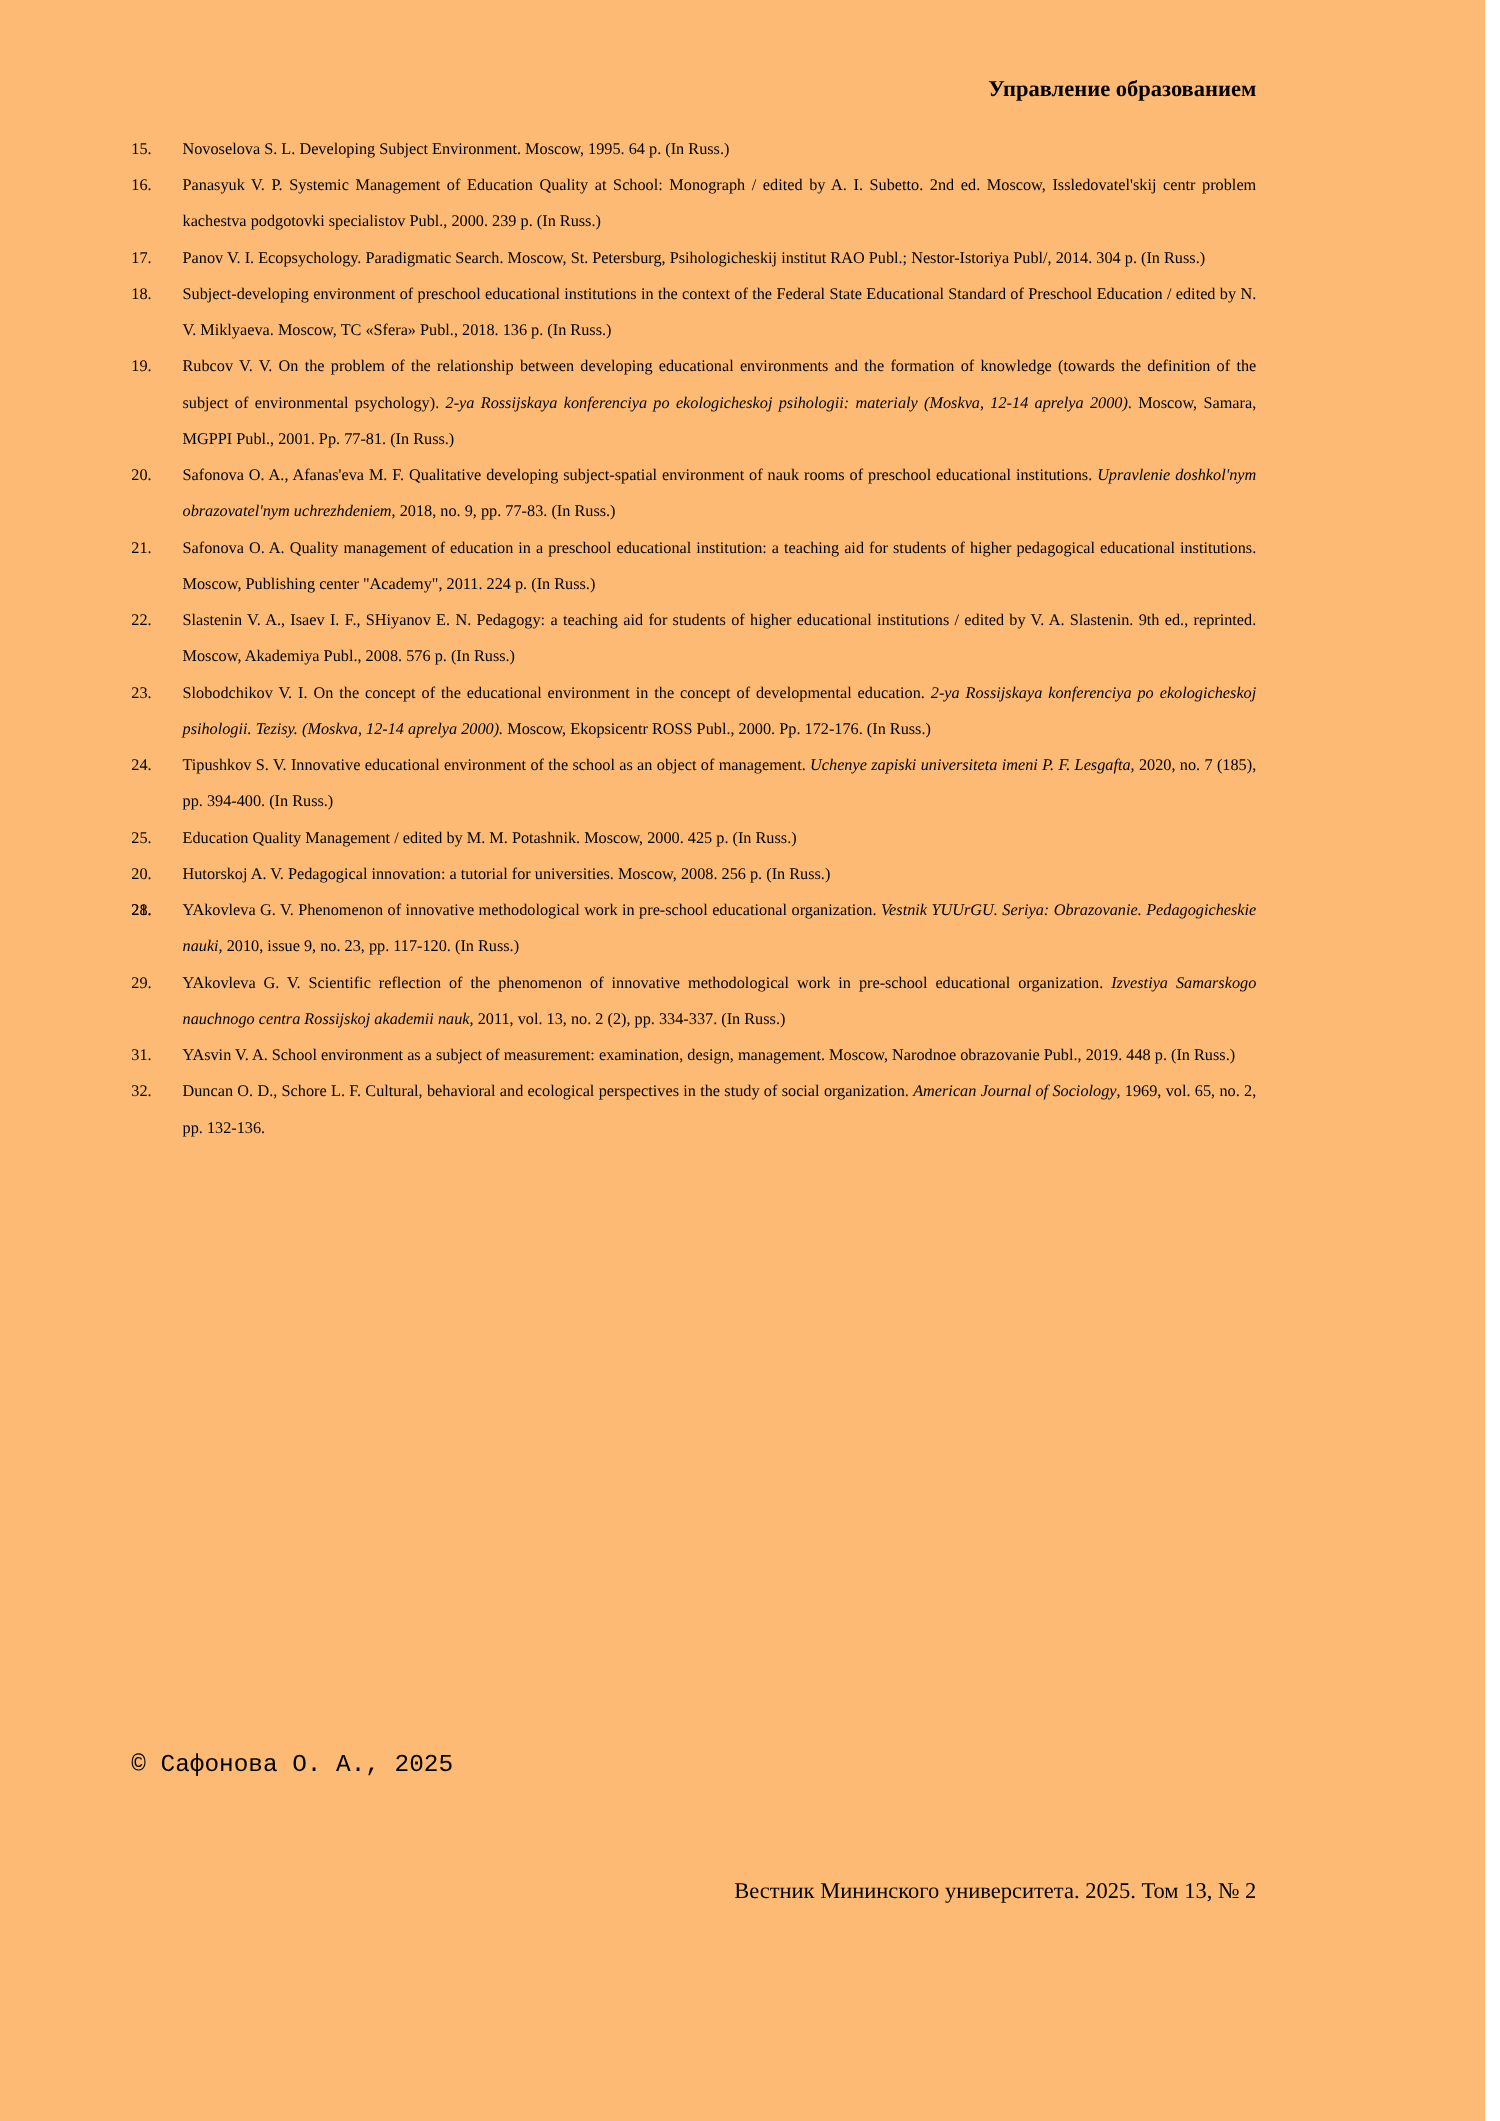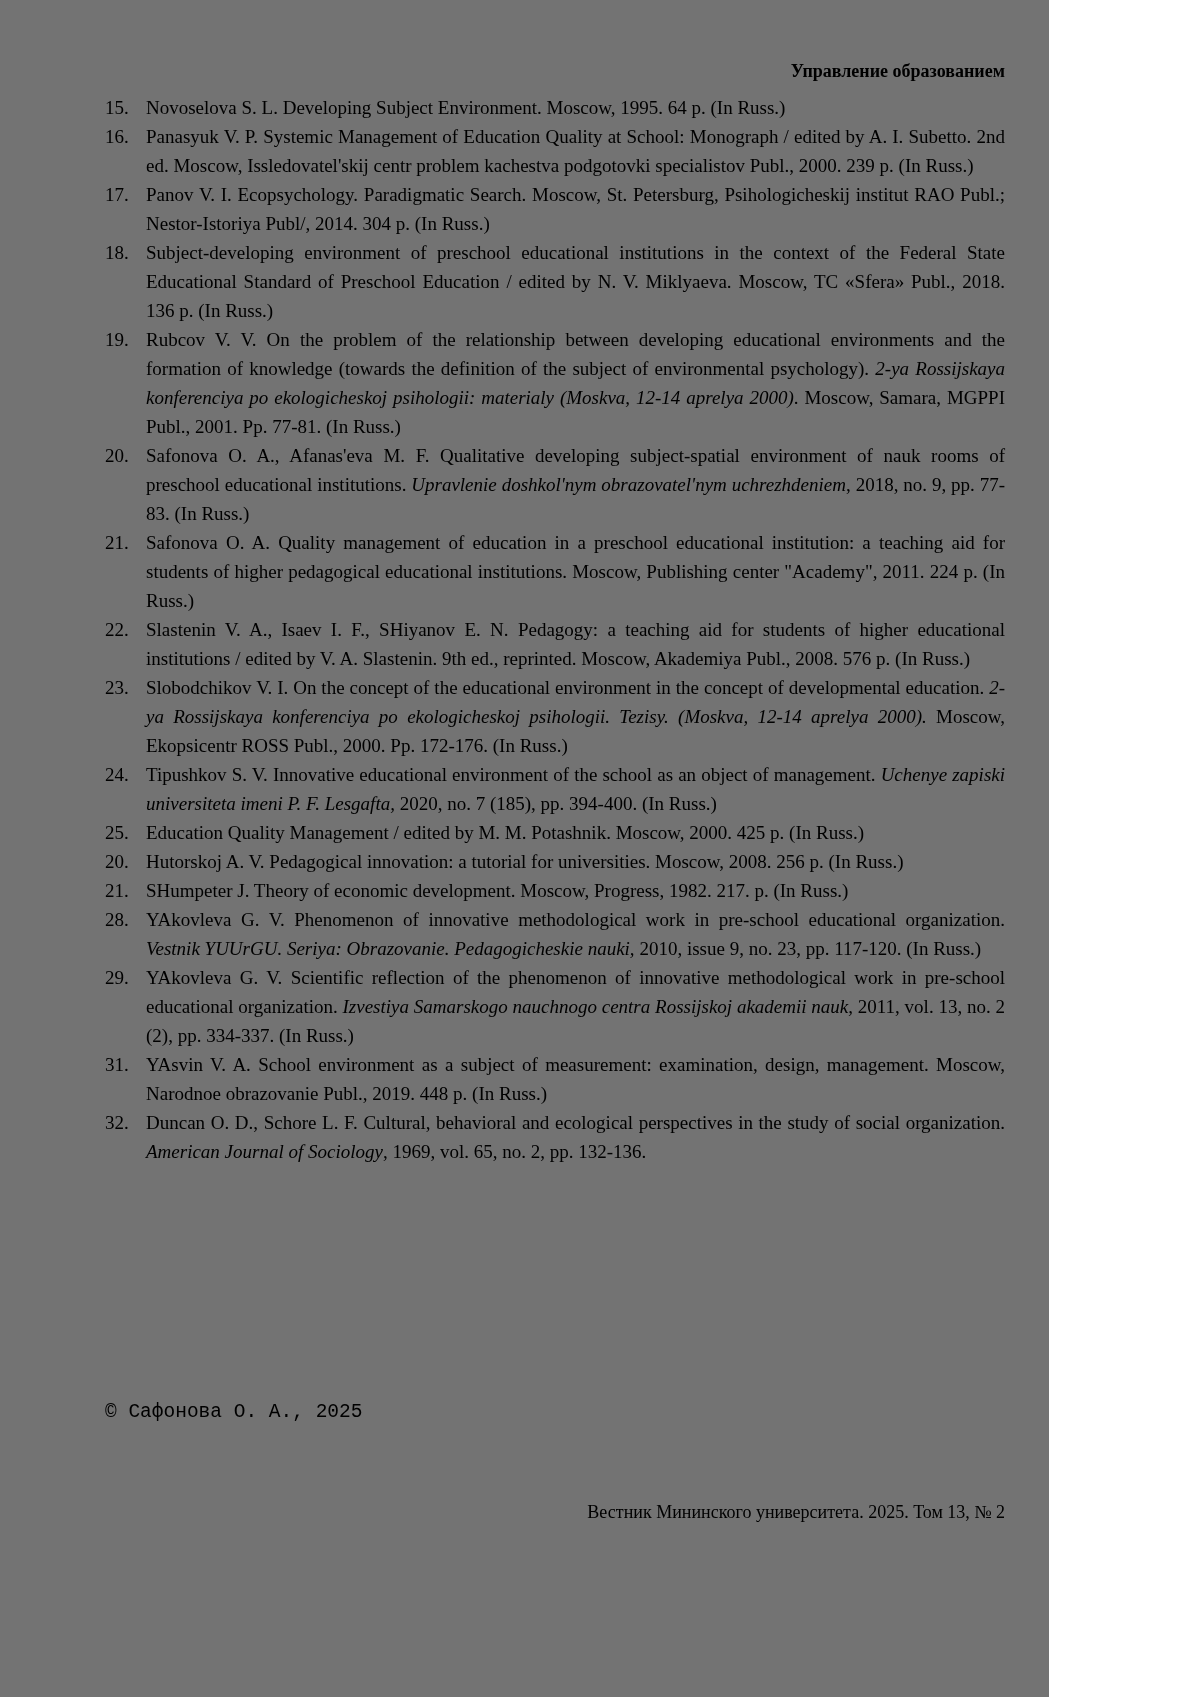--- a/index.html
+++ b/index.html
@@ -2,43 +2,43 @@
 <html><head>
 <meta charset="utf-8">
 <style>
   html, body {
     margin: 0;
     padding: 0;
     background: #ffffff;
   }
   .page {
     position: relative;
-    width: 1049px;
+    width: 1188px;
     height: 1697px;
-    background: #737373;
+    background: #fdba74;
     color: #000000;
     font-family: "Liberation Serif", "DejaVu Serif", serif;
     overflow: hidden;
   }
   .content {
     position: absolute;
     left: 105px;
     top: 0;
     width: 900px;
   }
   .running-head {
     padding-top: 60px;
     text-align: right;
     font-weight: bold;
     font-size: 18px;
     line-height: 22px;
   }
   .ref-list {
-    margin-top: 11px;
-    font-size: 19px;
+    margin-top: 22px;
+    font-size: 13px;
     line-height: 29px;
   }
   .ref-item {
     position: relative;
     padding-left: 41px;
     text-align: justify;
   }
   .ref-num {
     position: absolute;
     left: 0;
@@ -79,21 +79,21 @@
         <div class="ref-item"><span class="ref-num">17.</span><span><span>Panov V. I. Ecopsychology. Paradigmatic Search. Moscow, St. Petersburg, Psihologicheskij institut RAO Publ.; Nestor-Istoriya Publ/, 2014. 304 p. (In Russ.)</span></span></div>
         <div class="ref-item"><span class="ref-num">18.</span><span><span>Subject-developing environment of preschool educational institutions in the context of the Federal State Educational Standard of Preschool Education / edited by N. V. Miklyaeva. Moscow, TC «Sfera» Publ., 2018. 136 p. (In Russ.)</span></span></div>
         <div class="ref-item"><span class="ref-num">19.</span><span><span>Rubcov V. V. On the problem of the relationship between developing educational environments and the formation of knowledge (towards the definition of the subject of environmental psychology). </span><span class="italic">2-ya Rossijskaya konferenciya po ekologicheskoj psihologii: materialy (Moskva, 12-14 aprelya 2000)</span><span>. Moscow, Samara, MGPPI Publ., 2001. Pp. 77-81. (In Russ.)</span></span></div>
         <div class="ref-item"><span class="ref-num">20.</span><span><span>Safonova O. A., Afanas'eva M. F. Qualitative developing subject-spatial environment of nauk rooms of preschool educational institutions. </span><span class="italic">Upravlenie doshkol'nym obrazovatel'nym uchrezhdeniem</span><span>, 2018, no. 9, pp. 77-83. (In Russ.)</span></span></div>
         <div class="ref-item"><span class="ref-num">21.</span><span><span>Safonova O. A. Quality management of education in a preschool educational institution: a teaching aid for students of higher pedagogical educational institutions. Moscow, Publishing center "Academy", 2011. 224 p. (In Russ.)</span></span></div>
         <div class="ref-item"><span class="ref-num">22.</span><span><span>Slastenin V. A., Isaev I. F., SHiyanov E. N. Pedagogy: a teaching aid for students of higher educational institutions / edited by V. A. Slastenin. 9th ed., reprinted. Moscow, Akademiya Publ., 2008. 576 p. (In Russ.)</span></span></div>
         <div class="ref-item"><span class="ref-num">23.</span><span><span>Slobodchikov V. I. On the concept of the educational environment in the concept of developmental education. </span><span class="italic">2-ya Rossijskaya konferenciya po ekologicheskoj psihologii. Tezisy. (Moskva, 12-14 aprelya 2000).</span><span> Moscow, Ekopsicentr ROSS Publ., 2000. Pp. 172-176. (In Russ.)</span></span></div>
         <div class="ref-item"><span class="ref-num">24.</span><span><span>Tipushkov S. V. Innovative educational environment of the school as an object of management. </span><span class="italic">Uchenye zapiski universiteta imeni P. F. Lesgafta,</span><span> 2020, no. 7 (185), pp. 394-400. (In Russ.)</span></span></div>
         <div class="ref-item"><span class="ref-num">25.</span><span><span>Education Quality Management / edited by M. M. Potashnik. Moscow, 2000. 425 p. (In Russ.)</span></span></div>
         <div class="ref-item"><span class="ref-num">20.</span><span><span>Hutorskoj A. V. Pedagogical innovation: a tutorial for universities. Moscow, 2008. 256 p. (In Russ.)</span></span></div>
-        <div class="ref-item"><span class="ref-num">21.</span><span><span>SHumpeter J. Theory of economic development. Moscow, Progress, 1982. 217. p. (In Russ.)</span></span></div>
+        <div class="ref-item"><span class="ref-num">21.</span></div>
         <div class="ref-item"><span class="ref-num">28.</span><span><span>YAkovleva G. V. Phenomenon of innovative methodological work in pre-school educational organization. </span><span class="italic">Vestnik YUUrGU. Seriya: Obrazovanie. Pedagogicheskie nauki,</span><span> 2010, issue 9, no. 23, pp. 117-120. (In Russ.)</span></span></div>
         <div class="ref-item"><span class="ref-num">29.</span><span><span>YAkovleva G. V. Scientific reflection of the phenomenon of innovative methodological work in pre-school educational organization. </span><span class="italic">Izvestiya Samarskogo nauchnogo centra Rossijskoj akademii nauk,</span><span> 2011, vol. 13, no. 2 (2), pp. 334-337. (In Russ.)</span></span></div>
         <div class="ref-item"><span class="ref-num">31.</span><span><span>YAsvin V. A. School environment as a subject of measurement: examination, design, management. Moscow, Narodnoe obrazovanie Publ., 2019. 448 p. (In Russ.)</span></span></div>
         <div class="ref-item"><span class="ref-num">32.</span><span><span>Duncan O. D., Schore L. F. Cultural, behavioral and ecological perspectives in the study of social organization. </span><span class="italic">American Journal of Sociology</span><span>, 1969, vol. 65, no. 2, pp. 132-136.</span></span></div>
       </div>
   </div>
 
   <div class="copyright">© Сафонова О. А., 2025</div>
 
   <div class="journal-footer">Вестник Мининского университета. 2025. Том 13, № 2</div>

